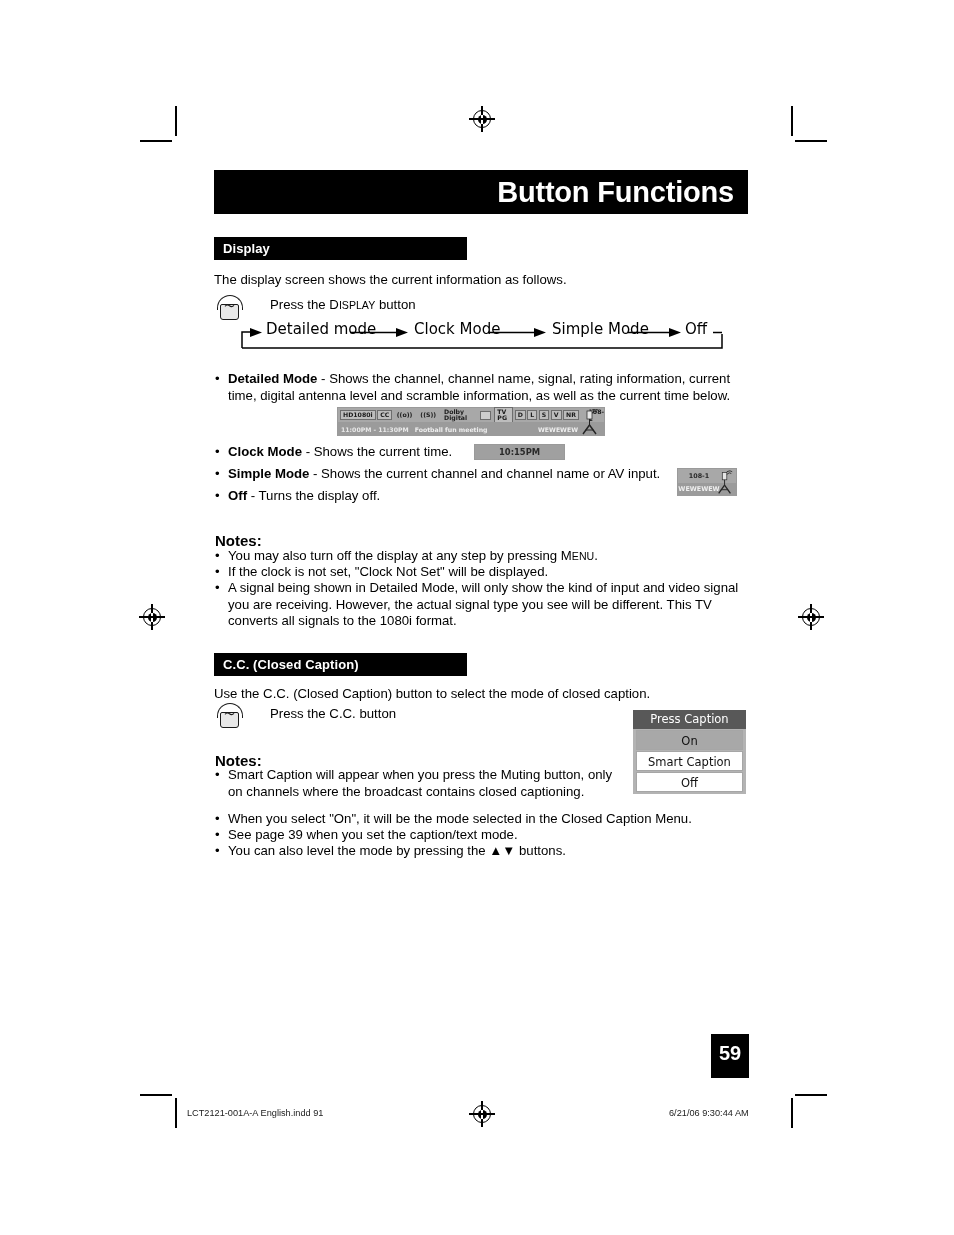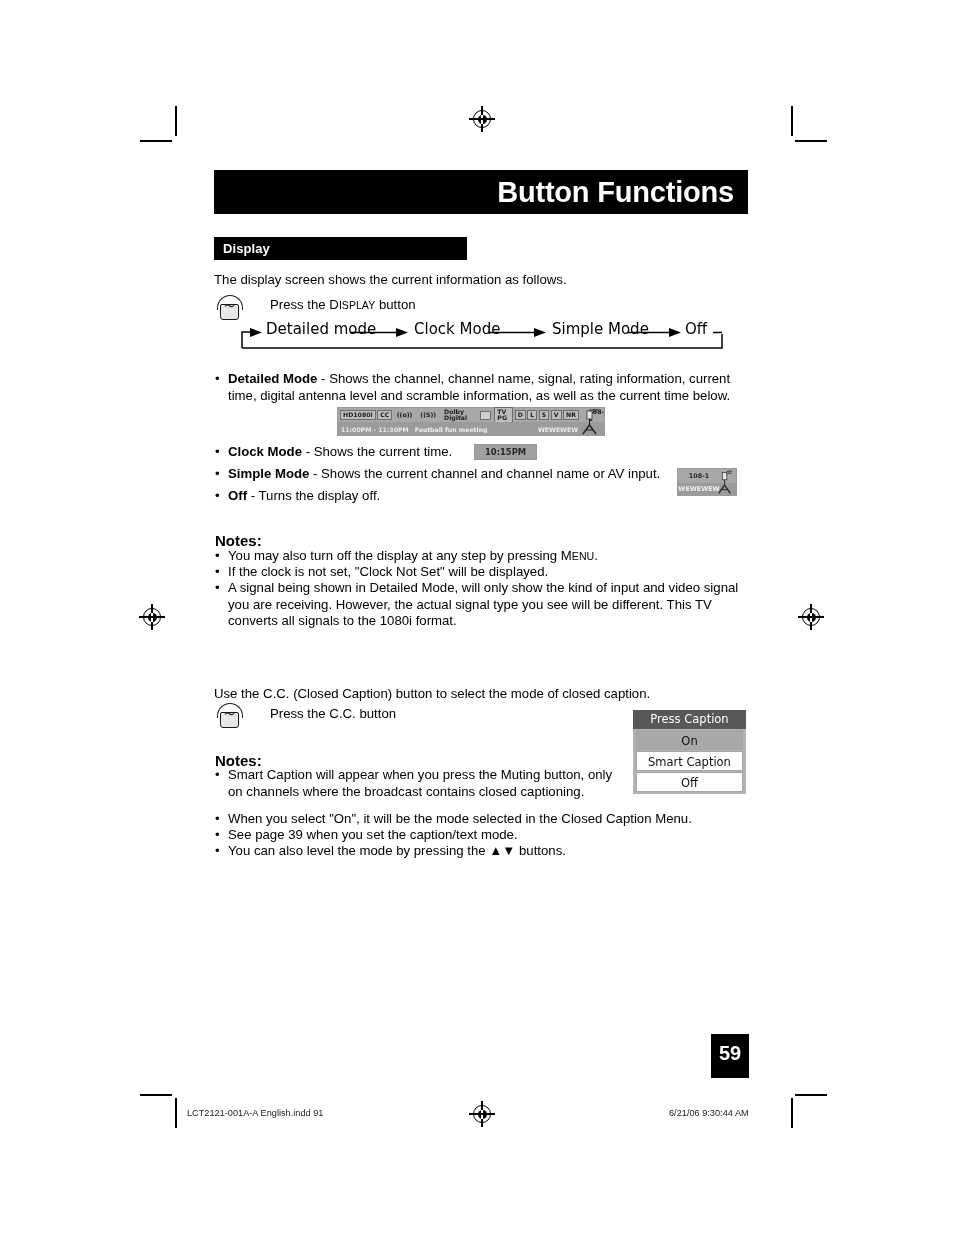--- a/index.html
+++ b/index.html
@@ -151,21 +151,21 @@
   }
   .osd-prog { color: #efefef; }
   .osd-we { position: absolute; right: 26px; color: #efefef; }
 
   
   .osd-clock {
     position: absolute; left: 470px; top: 444px;
     background: #a0a0a0; color: #2a2a2a;
     font-family: "DejaVu Sans", sans-serif;
     font-size: 8.4px; font-weight: bold;
-    padding: 2px 10px;
+    padding: 2px 24px;
     border: 1px solid #9a9a9a;
   }
 
   
   .osd-simple {
     position: absolute; left: 673px; top: 468px;
     width: 60px; height: 28px;
     background: #a8a8a8; border: 1px solid #9a9a9a;
     font-family: "DejaVu Sans", sans-serif;
   }
@@ -370,20 +370,21 @@
   <div class="bullet" style="left:211px; top:564px; width:530px;">
     <span class="dot">•</span>
     <span class="txt">If the clock is not set, "Clock Not Set" will be displayed.</span>
   </div>
 
   <div class="bullet" style="left:211px; top:580px; width:533px;">
     <span class="dot">•</span>
     <span class="txt">A signal being shown in Detailed Mode, will only show the kind of input and video signal you are receiving.  However, the actual signal type you see will be different.  This TV converts all signals to the 1080i format.</span>
   </div>
 
+  <div class="section-head" id="sec-cc">C.C. (Closed Caption)</div>
 
   <div class="para" style="left:210px; top:686px; width:540px;">Use the C.C. (Closed Caption) button to select the mode of closed caption.</div>
 
   <div class="hand-icon" style="left:212px; top:703px;">
     <div class="knuck"></div>
     <div class="cuff"></div>
     <div class="fingers">〜</div>
   </div>
 
   <div class="para" style="left:266px; top:706px; width:300px;">Press the C.C. button</div>

